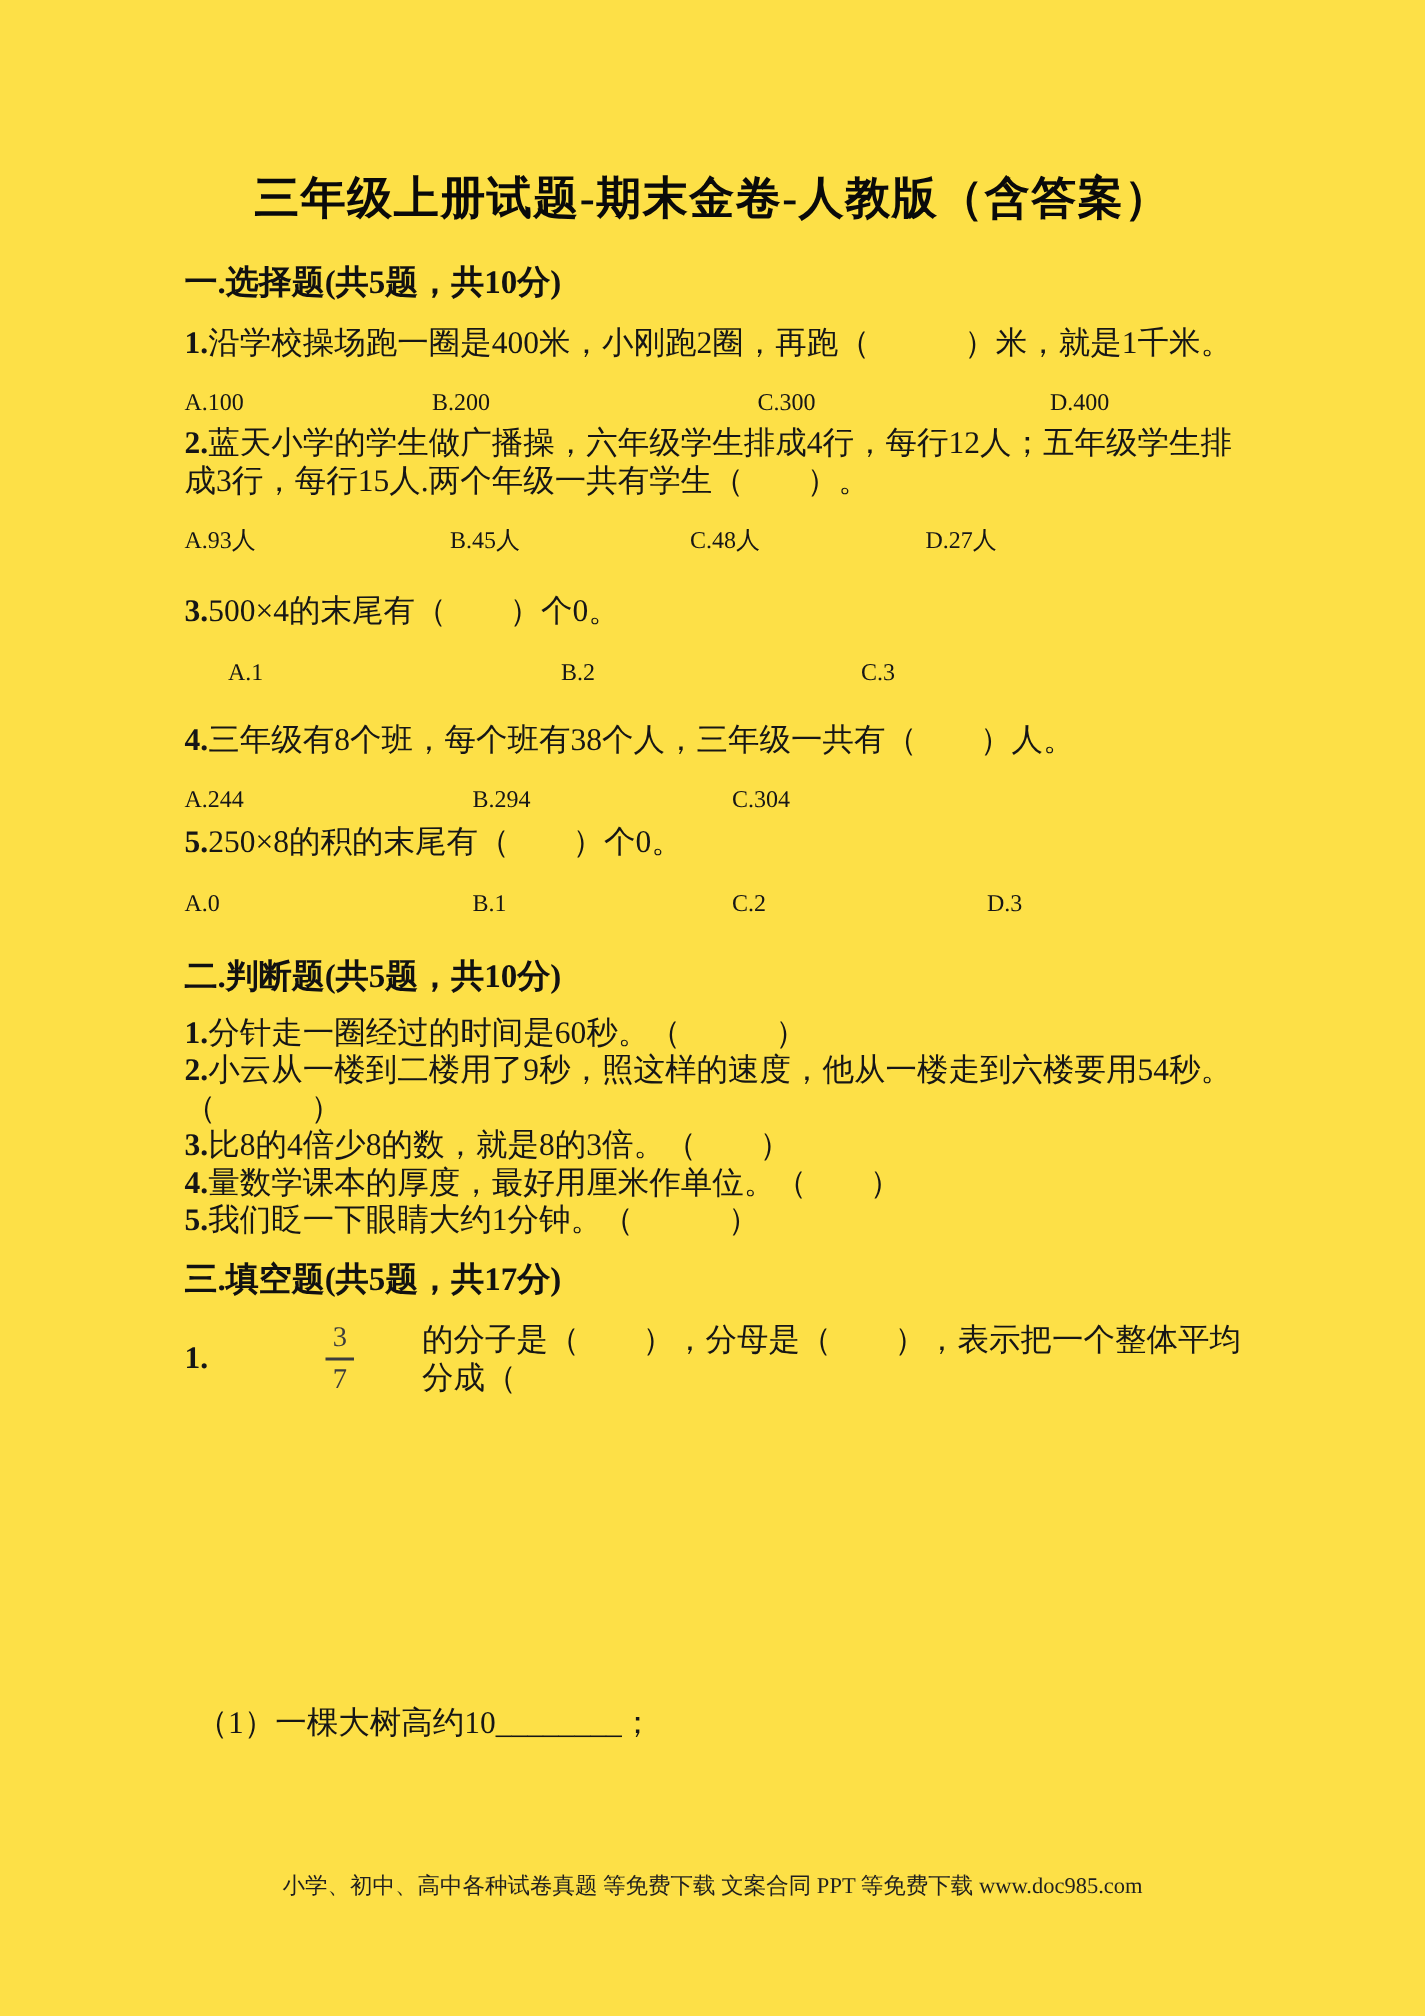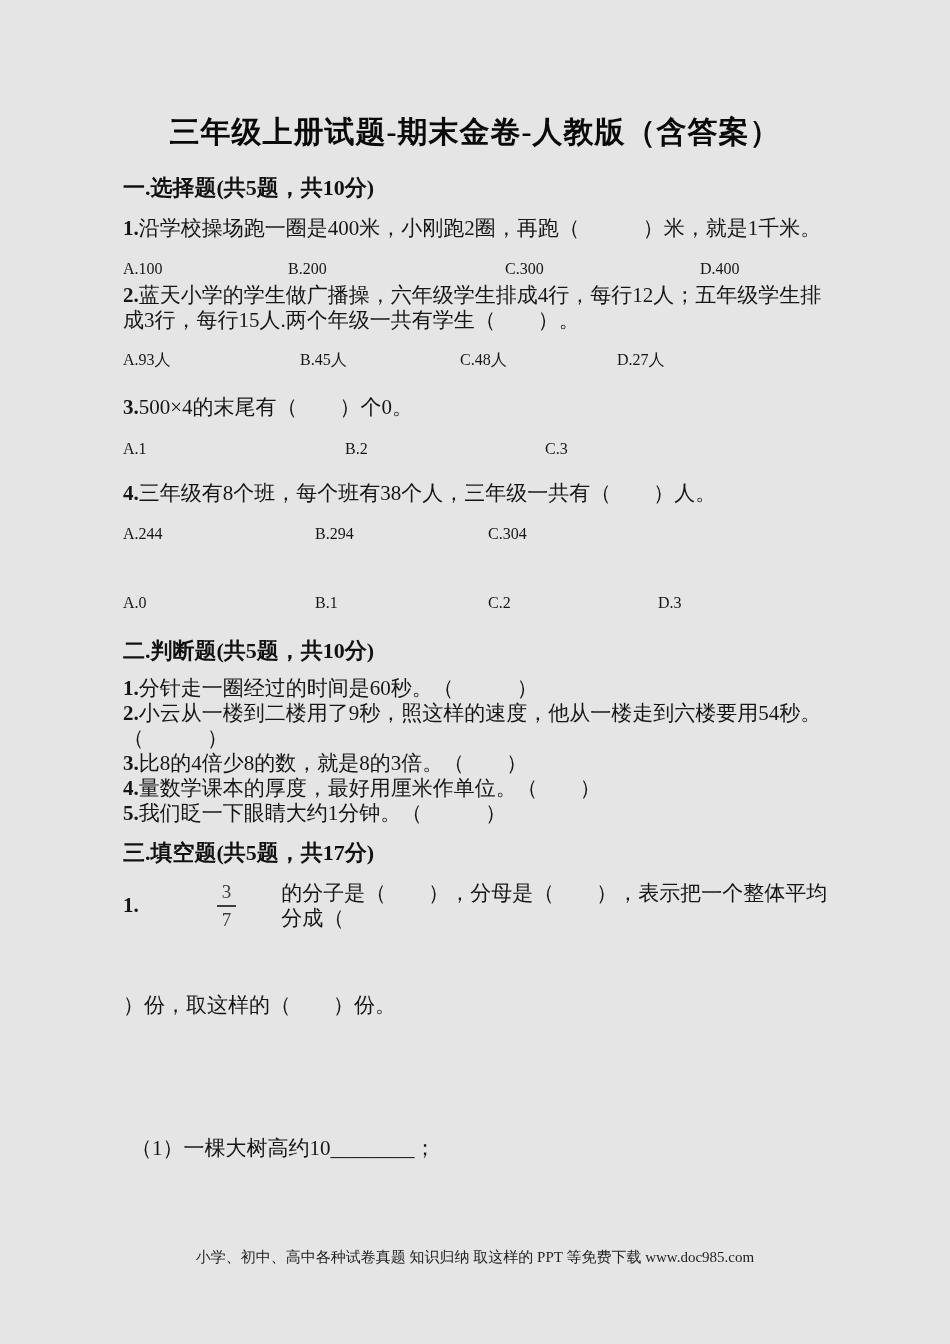--- a/index.html
+++ b/index.html
@@ -1,21 +1,21 @@
 <!DOCTYPE html>
 <html><head>
 <meta charset="utf-8">
 <style>
   * { margin:0; padding:0; box-sizing:border-box; }
   html,body { background:#ffffff; }
   .page {
     position:relative;
     width:950px;
     height:1344px;
-    background:#e5e5e5;
+    background:#fde047;
     font-family:"Liberation Serif","DejaVu Serif",serif;
     color:#161616;
     overflow:hidden;
   }
   .content-abs { position:absolute; left:123px; width:710px; }
   .doc-title {
     position:absolute; top:112px; left:0; width:950px;
     text-align:center; font-size:30px; font-weight:bold; color:#0a0a0a;
     letter-spacing:1px;
   }
@@ -64,35 +64,38 @@
   <div class="optrow" style="top:350px;">
     <span class="opt" style="left:0px;">A.93人</span>
     <span class="opt" style="left:177px;">B.45人</span>
     <span class="opt" style="left:337px;text-align:right;">C.48人</span>
     <span class="opt" style="left:494px;">D.27人</span>
   </div>
 
   <div class="content-abs para" style="top:395px;">
     <span class="qnum">3.</span><span>500×4的末尾有（　　）个0。</span>
   </div>
-  <div class="optrow" style="top:440px;">
+  <div class="optrow" style="top:440px;margin-left:29px;">
     <span class="opt" style="left:0px;">A.1</span>
     <span class="opt" style="left:222px;">B.2</span>
     <span class="opt" style="left:422px;">C.3</span>
   </div>
 
   <div class="content-abs para" style="top:481px;">
     <span class="qnum">4.</span><span>三年级有8个班，每个班有38个人，三年级一共有（　　）人。</span>
   </div>
   <div class="optrow" style="top:525px;">
     <span class="opt" style="left:0px;">A.244</span>
     <span class="opt" style="left:192px;">B.294</span>
     <span class="opt" style="left:365px;">C.304</span>
   </div>
 
+  <div class="content-abs para" style="top:549px;">
+    <span class="qnum">5.</span><span>250×8的积的末尾有（　　）个0。</span>
+  </div>
   <div class="optrow" style="top:594px;">
     <span class="opt" style="left:0px;">A.0</span>
     <span class="opt" style="left:192px;">B.1</span>
     <span class="opt" style="left:365px;">C.2</span>
     <span class="opt" style="left:535px;">D.3</span>
   </div>
 
   <div class="content-abs sec-heading" style="top:636px;">二.判断题(共5题，共10分)</div>
 
   <div class="content-abs para" style="top:676px;">
@@ -114,23 +117,20 @@
   <div class="content-abs sec-heading" style="top:838px;">三.填空题(共5题，共17分)</div>
 
   <div class="content-abs para frac-line" style="top:880px;">
     <span class="qnum">1.</span>
     <span class="frac">
       <span class="frac-num">3</span>
       <span class="frac-den">7</span>
     </span>
     <span>的分子是（　　），分母是（　　），表示把一个整体平均分成（</span>
   </div>
-  <div class="content-abs para" style="top:993px;">
-    <span>）份，取这样的（　　）份。</span>
-  </div>
 
   <div class="content-abs para sub-item" style="top:1136px;">
     <span>（1）一棵大树高约10________；</span>
   </div>
 
-  <div class="footer">小学、初中、高中各种试卷真题 知识归纳 取这样的 PPT 等免费下载  www.doc985.com</div>
+  <div class="footer">小学、初中、高中各种试卷真题 等免费下载 文案合同 PPT 等免费下载  www.doc985.com</div>
 
 </div>
 
 </body></html>

